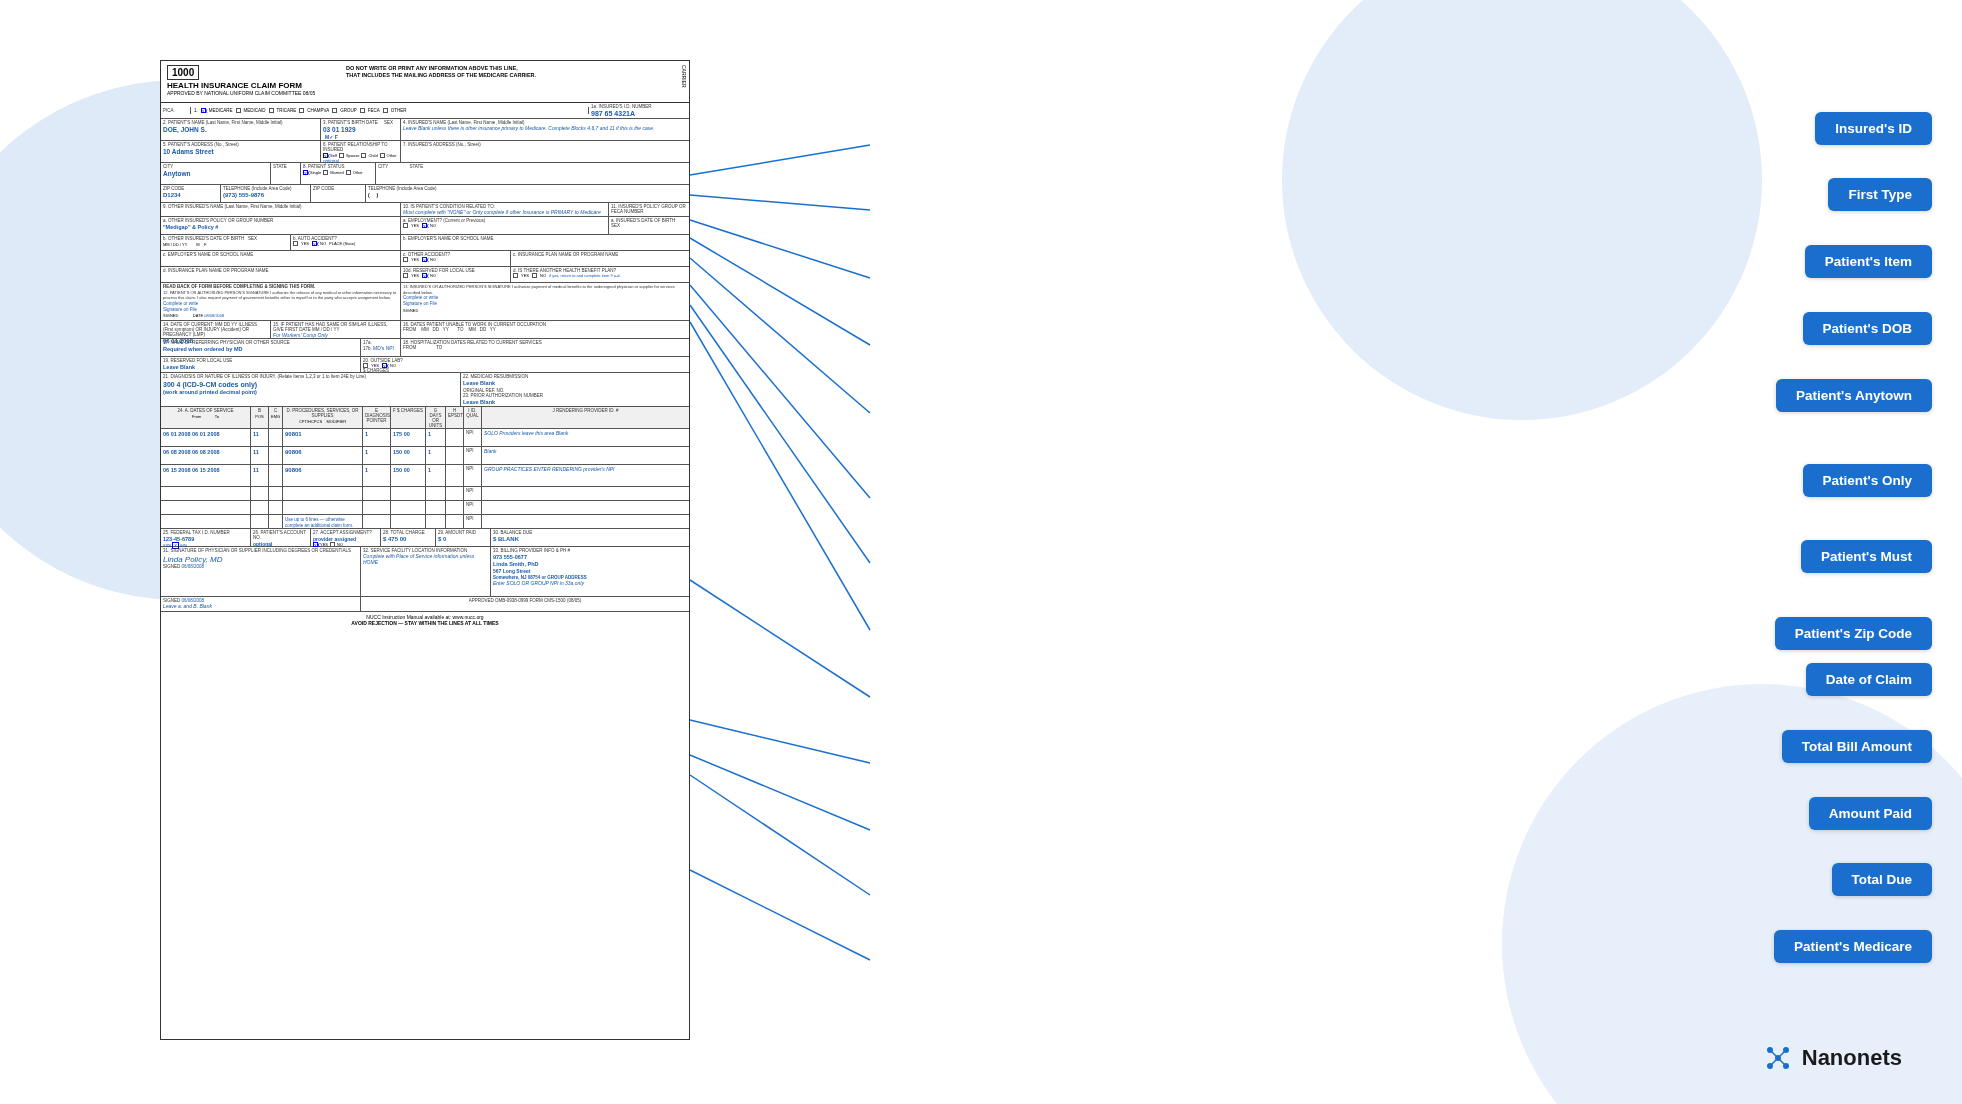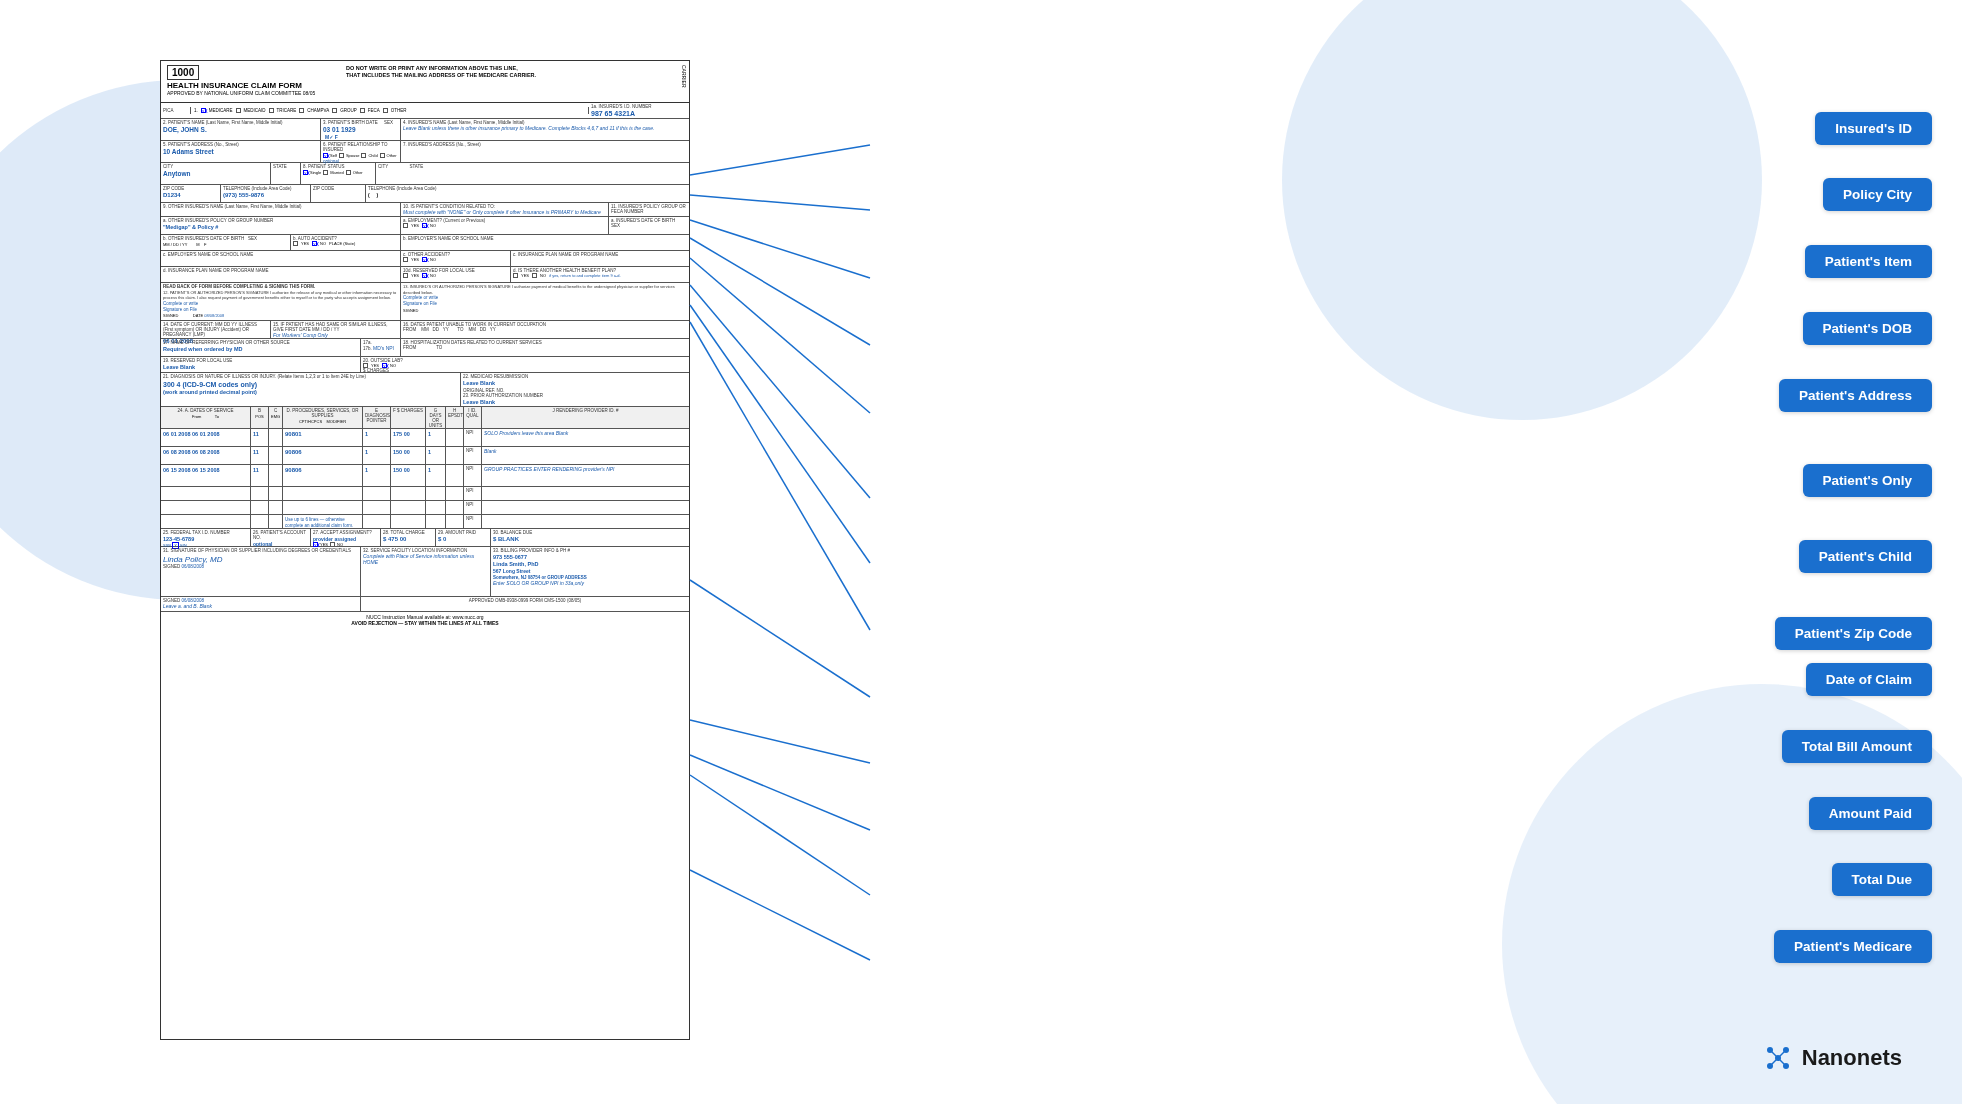--- a/index.html
+++ b/index.html
@@ -255,41 +255,41 @@
   <line x1="690" y1="870" x2="870" y2="960" stroke="#1a6fce" stroke-width="1.5"></line>
 </svg>
 
 <div class="annotation-positions">
 
   <div class="ann-box" style="right:30px; top:112px;">
     <span>Insured's ID</span>
   </div>
 
   <div class="ann-box" style="right:30px; top:178px;">
-    <span>Policy City</span>
+    <span>First Type</span>
   </div>
 
   <div class="ann-box" style="right:30px; top:245px;">
     <span>Patient's Item</span>
   </div>
 
   <div class="ann-box" style="right:30px; top:312px;">
     <span>Patient's DOB</span>
   </div>
 
   <div class="ann-box" style="right:30px; top:379px;">
-    <span>Patient's Address</span>
+    <span>Patient's Anytown</span>
   </div>
 
   <div class="ann-box" style="right:30px; top:464px;">
     <span>Patient's Only</span>
   </div>
 
   <div class="ann-box" style="right:30px; top:540px;">
-    <span>Patient's Child</span>
+    <span>Patient's Must</span>
   </div>
 
   <div class="ann-box" style="right:30px; top:617px;">
     <span>Patient's Zip Code</span>
   </div>
 
   <div class="ann-box" style="right:30px; top:663px;">
     <span>Date of Claim</span>
   </div>
 

